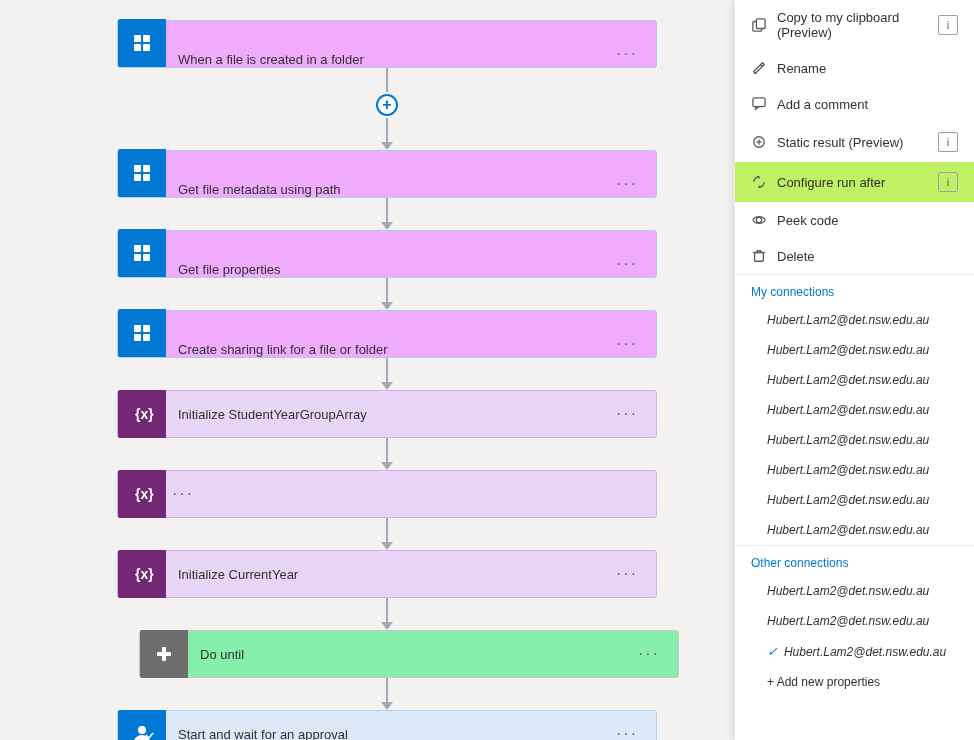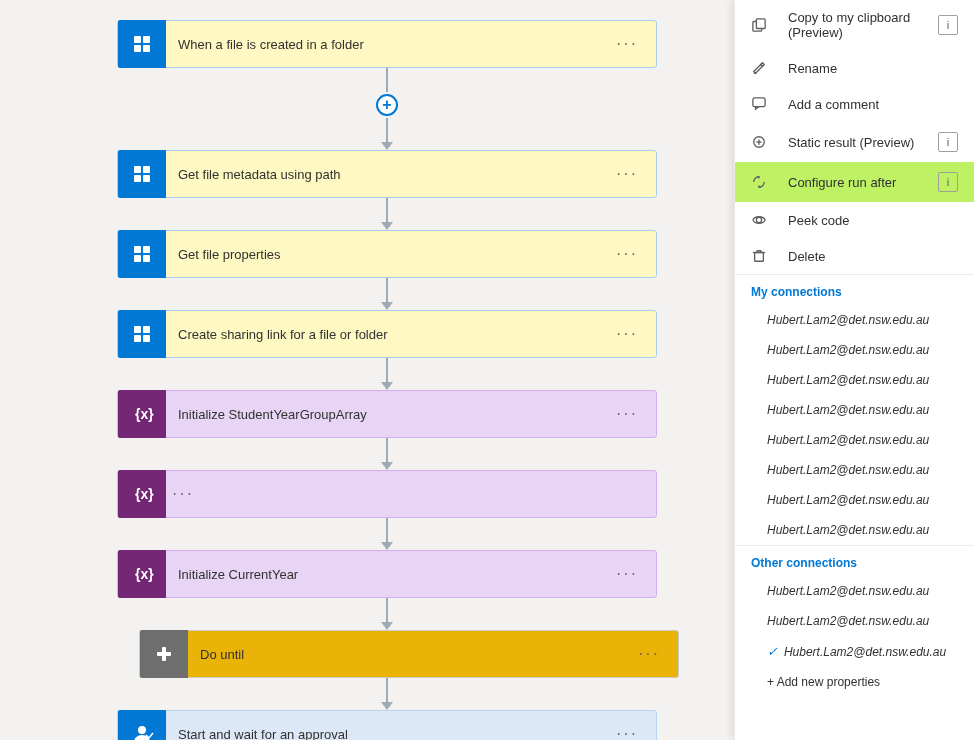--- a/index.html
+++ b/index.html
@@ -37,29 +37,30 @@
       border-radius: 3px;
       display: flex;
       align-items: center;
       padding: 0 12px 0 0;
       cursor: pointer;
       position: relative;
       border: 1.5px solid transparent;
     }
 
     .step-card.sharepoint {
-      background: #fef9c3;
+      background: #f0abfc;
       border-color: #a8cfee;
+      align-items: flex-end;
     }
     .step-card.variable {
       background: #e8d5f5;
       border-color: #d4aef0;
     }
     .step-card.control {
-      background: #eab308;
+      background: #86efac;
       border-color: #c8c8c8;
       margin-left: 44px;
     }
     .step-card.approval {
       background: #dce8f7;
       border-color: #b8d4ef;
     }
 
     .step-icon {
       width: 48px;
@@ -173,27 +174,26 @@
       display: flex;
       align-items: center;
       justify-content: center;
       flex-shrink: 0;
       color: #605e5c;
     }
 
     .menu-item-label {
       flex: 1;
       color: #323130;
-      margin-left: 11px;
     }
 
     .menu-section-header {
       padding: 10px 16px 6px 16px;
       font-size: 12px;
-      font-weight: 700;
+      font-weight: 400;
       color: #0078d4;
     }
 
     .menu-connection-item {
       padding: 8px 16px 8px 32px;
       font-size: 12px;
       color: #323130;
       cursor: pointer;
       display: flex;
       align-items: center;

